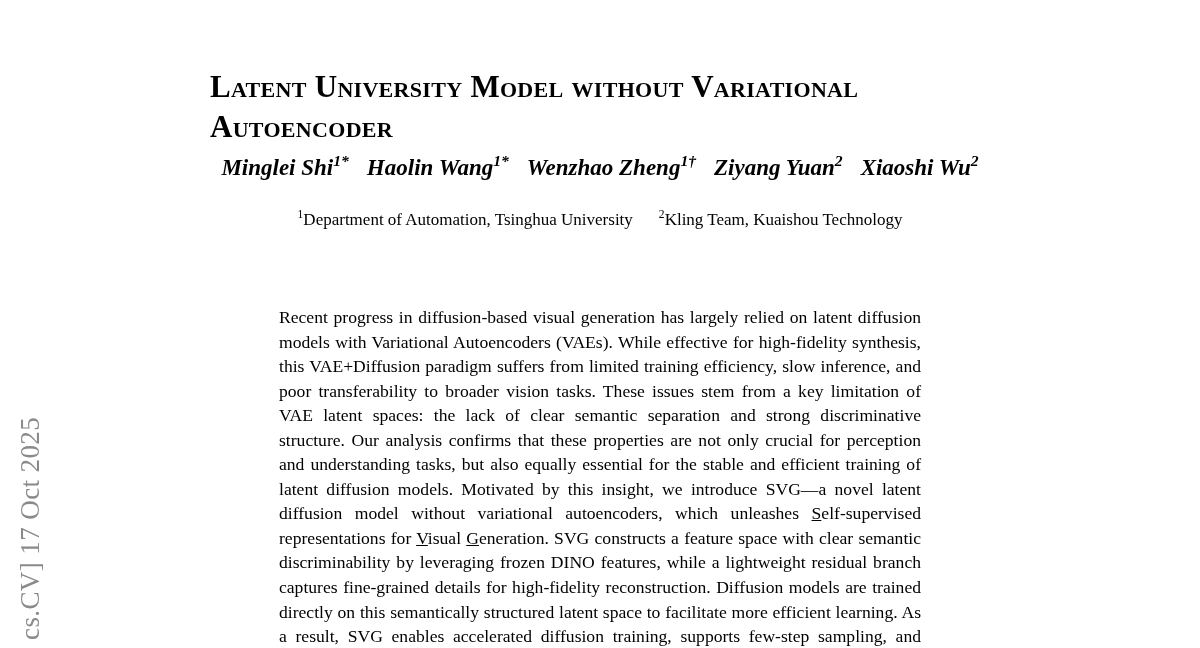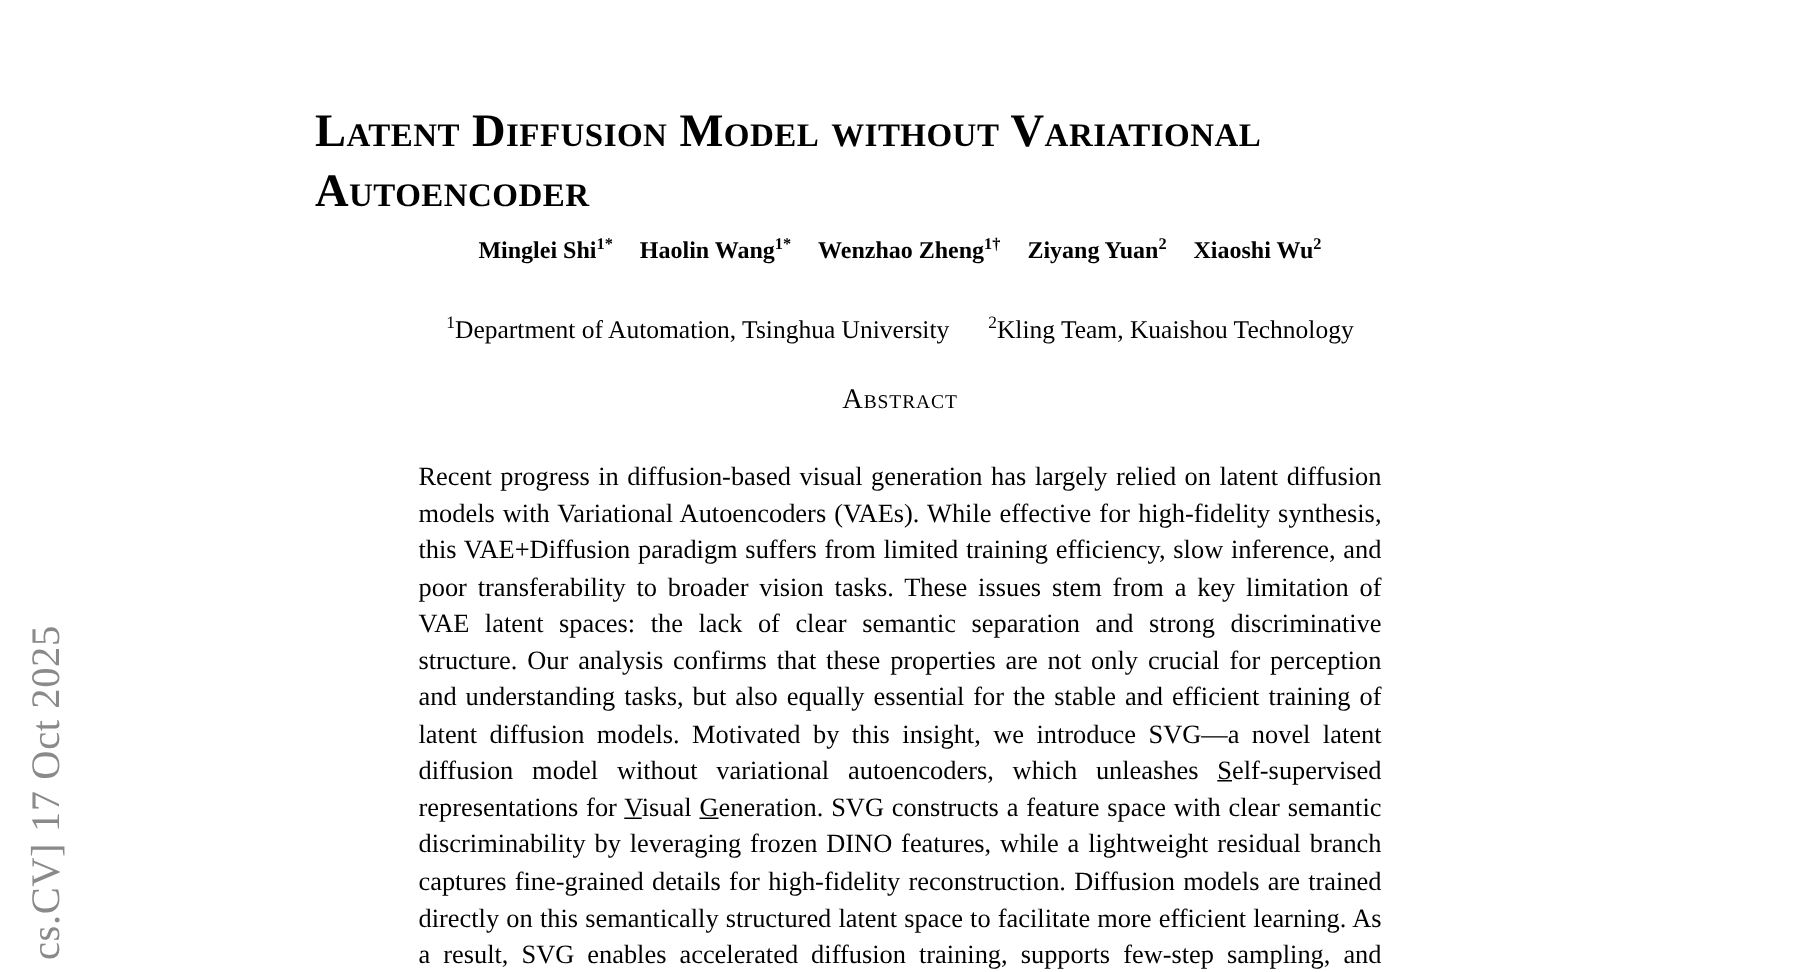--- a/index.html
+++ b/index.html
@@ -57,23 +57,24 @@
     letter-spacing: 0.3px;
     text-align: left;
   }
 
   .authors {
     position: absolute;
     left: 210px;
     top: 155px;
     width: 780px;
     text-align: center;
-    font-size: 16px;
+    font-size: 23px;
     font-weight: bold;
     line-height: 26px;
+    font-style: italic;
   }
   .authors .row { display: block; }
   .author { white-space: nowrap; margin: 0 9px; }
   sup { font-size: 0.68em; vertical-align: super; line-height: 0; }
 
   .affils {
     position: absolute;
     left: 210px;
     top: 209px;
     width: 780px;
@@ -109,25 +110,24 @@
   .abstract b { font-weight: normal; }
   .abstract u { text-decoration: underline; }
 </style>
 </head>
 <body>
 
 <div class="page">
 
   <div class="arxiv-stamp">cs.CV]  17 Oct 2025</div>
 
-  <h1 class="title">Latent Diffusion Model without Variational Autoencoder</h1>
+  <h1 class="title">Latent University Model without Variational Autoencoder</h1>
 
   <div class="authors">
     <span class="row" id="author-row-1"><span class="author">Minglei Shi<sup>1*</sup></span><span class="author">Haolin Wang<sup>1*</sup></span><span class="author">Wenzhao Zheng<sup>1†</sup></span><span class="author">Ziyang Yuan<sup>2</sup></span><span class="author">Xiaoshi Wu<sup>2</sup></span></span>
   </div>
 
   <div class="affils" id="affil-list"><span class="aff"><sup>1</sup>Department of Automation, Tsinghua University</span><span class="aff"><sup>2</sup>Kling Team, Kuaishou Technology</span></div>
 
-  <div class="abs-head">Abstract</div>
 
   <div class="abstract" id="abstract-text">Recent progress in diffusion-based visual generation has largely relied on latent diffusion models with Variational Autoencoders (VAEs). While effective for high-fidelity synthesis, this VAE+Diffusion paradigm suffers from limited training efficiency, slow inference, and poor transferability to broader vision tasks. These issues stem from a key limitation of VAE latent spaces: the lack of clear semantic separation and strong discriminative structure. Our analysis confirms that these properties are not only crucial for perception and understanding tasks, but also equally essential for the stable and efficient training of latent diffusion models. Motivated by this insight, we introduce <b>SVG</b>—a novel latent diffusion model without variational autoencoders, which unleashes <b><u>S</u></b>elf-supervised representations for <b><u>V</u></b>isual <b><u>G</u></b>eneration. SVG constructs a feature space with clear semantic discriminability by leveraging frozen DINO features, while a lightweight residual branch captures fine-grained details for high-fidelity reconstruction. Diffusion models are trained directly on this semantically structured latent space to facilitate more efficient learning. As a result, SVG enables accelerated diffusion training, supports few-step sampling, and improves generative quality. Experimental results</div>
 
 </div>
 
 </body></html>

